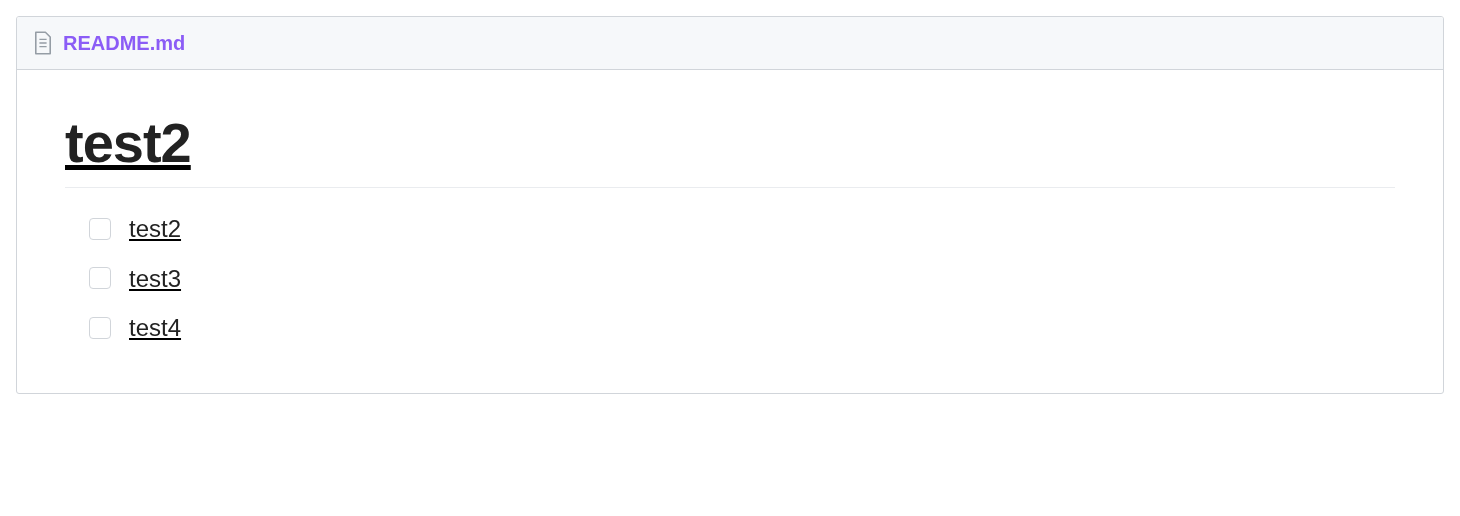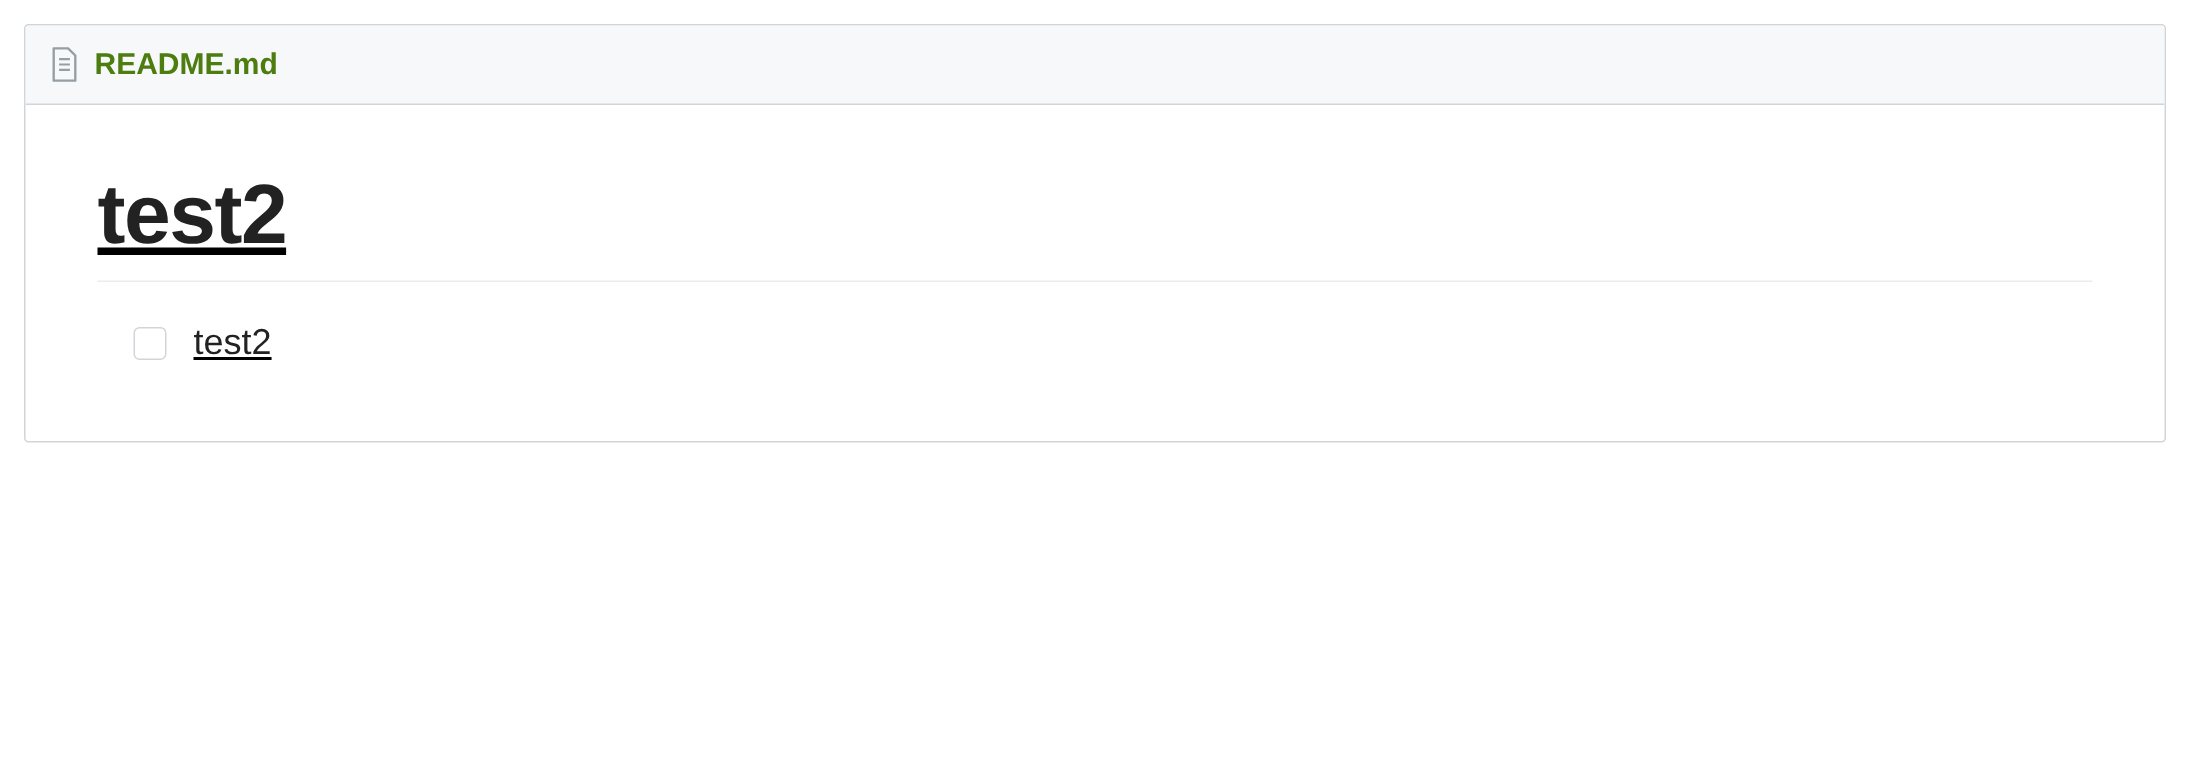--- a/index.html
+++ b/index.html
@@ -33,21 +33,21 @@
     }
     .file-icon-wrap svg {
       width: 20px;
       height: 24px;
       fill: none;
       stroke: #959da5;
     }
     .readme-filename {
       font-weight: 600;
       font-size: 20px;
-      color: #4d7c0f;
+      color: #8b5cf6;
     }
     .readme-body {
       padding: 40px 48px 32px 48px;
       text-decoration: underline;
     }
     .readme-title {
       font-size: 56px;
       font-weight: 700;
       color: #222;
       padding-bottom: 12px;
@@ -97,16 +97,24 @@
   </div>
 
   <div class="readme-body">
     <h1 class="readme-title">test2</h1>
 
     <ul class="task-list">
       <li class="task-item">
         <span class="task-checkbox"></span>
         <span class="task-label">test2</span>
       </li>
+      <li class="task-item">
+        <span class="task-checkbox"></span>
+        <span class="task-label">test3</span>
+      </li>
+      <li class="task-item">
+        <span class="task-checkbox"></span>
+        <span class="task-label">test4</span>
+      </li>
     </ul>
   </div>
 
 </div>
 
 </body></html>

